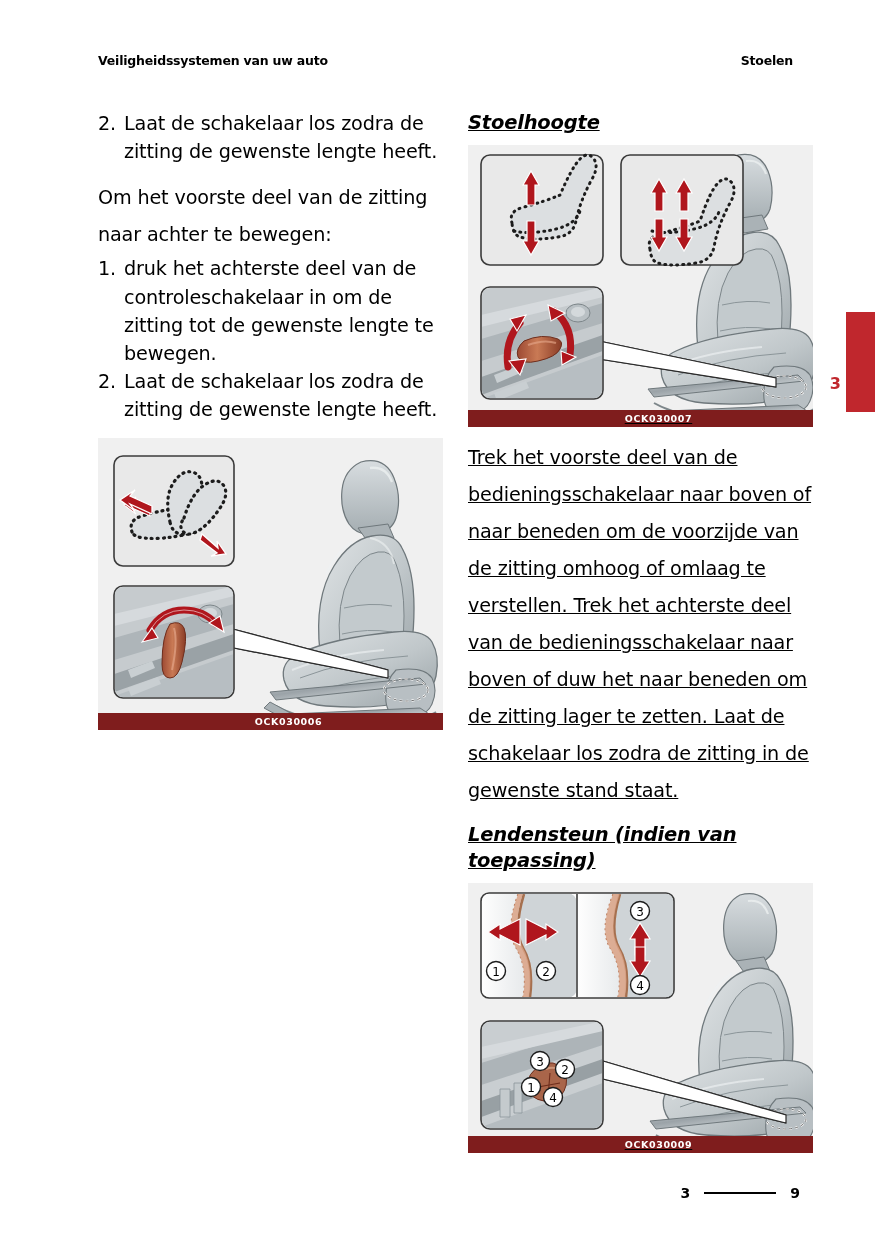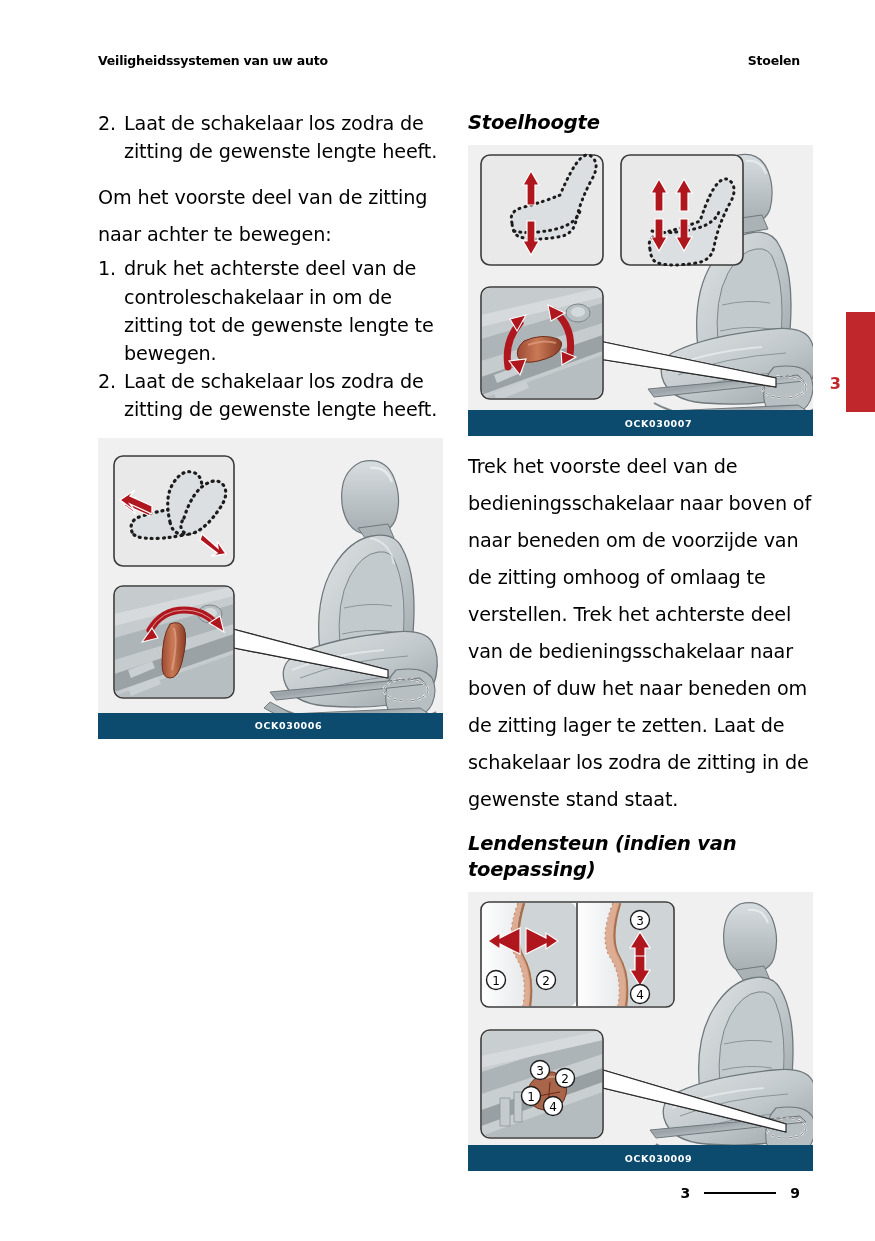--- a/index.html
+++ b/index.html
@@ -18,39 +18,39 @@
     position: absolute;
     inset: 0;
     background: #ffffff;
   }
 
   
   .running-head {
     position: absolute;
     top: 53px;
     left: 98px;
-    right: 75px;
+    right: 82px;
     height: 20px;
     display: flex;
     justify-content: space-between;
     align-items: baseline;
     font-size: 12.5px;
     font-weight: bold;
     letter-spacing: -0.2px;
     color: #000;
   }
 
   
   .col {
     position: absolute;
     top: 110px;
     width: 345px;
   }
   .col-left  { left: 98px; }
-  .col-right { left: 468px; }
+  .col-right { left: 468px; text-decoration: underline; }
 
   p, ol, ul { margin: 0; }
 
   .body-text {
     font-size: 19.2px;
     line-height: 37px;
     color: #000;
     letter-spacing: -0.15px;
   }
   .para { margin-bottom: 13px; }
@@ -86,22 +86,22 @@
 
   
   .figure { margin: 0 0 12px 0; width: 345px; }
   .fig-canvas {
     position: relative;
     width: 345px;
     background: #f0f0f0;
     overflow: hidden;
   }
   .fig-caption {
-    height: 26px;
-    background: #0c4a6e;
+    height: 17px;
+    background: #7f1d1d;
     color: #ffffff;
     font-size: 9.5px;
     font-weight: bold;
     letter-spacing: 0.6px;
     display: flex;
     align-items: center;
     justify-content: center;
     padding-left: 36px;
   }
 

